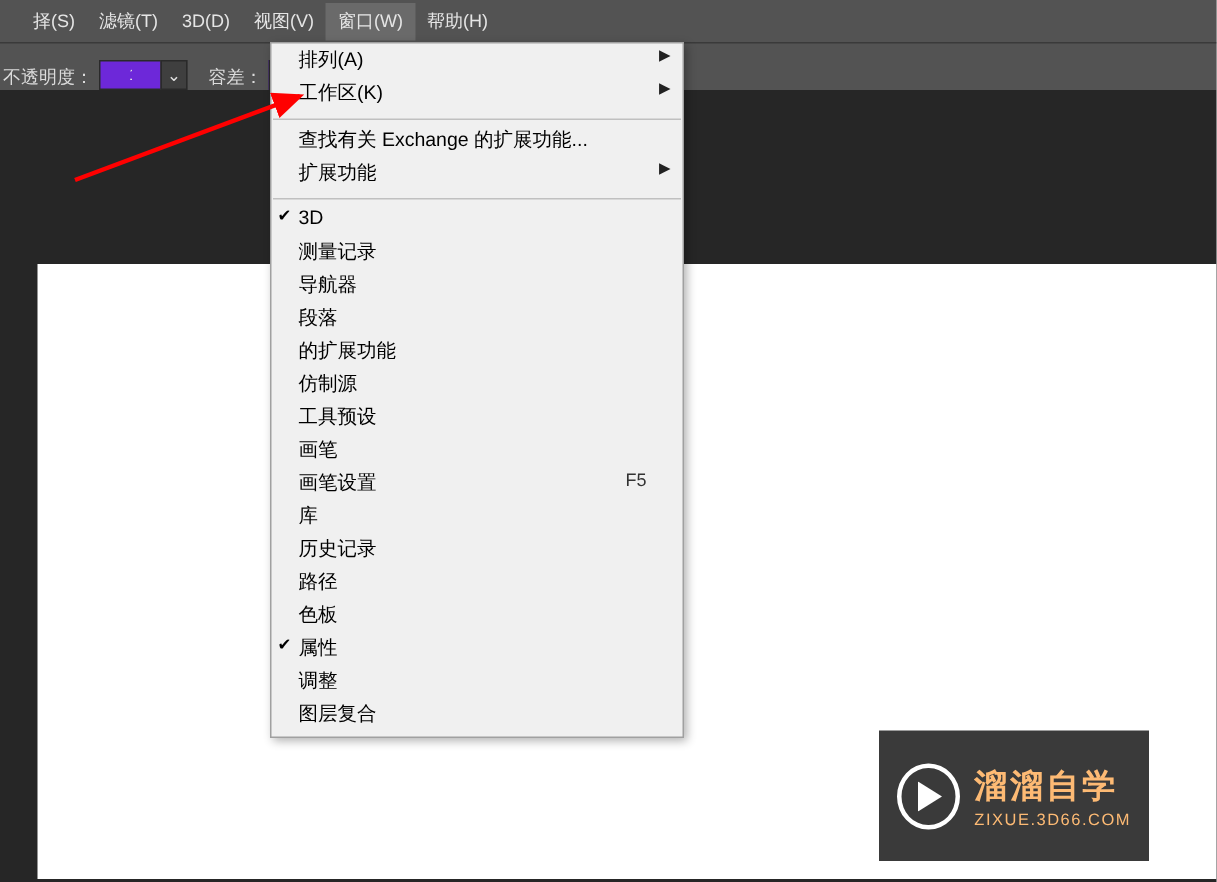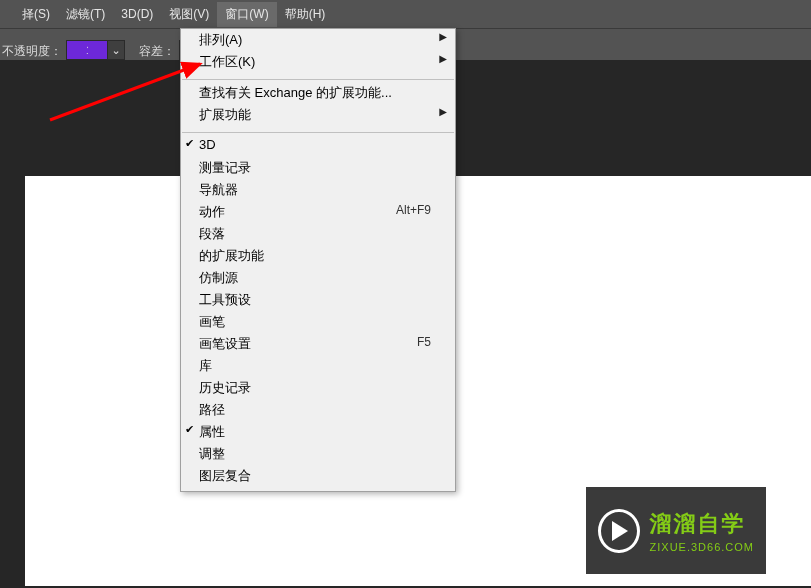--- a/index.html
+++ b/index.html
@@ -156,21 +156,21 @@
       border-radius: 50%;
       display: flex;
       align-items: center;
       justify-content: center;
       margin-right: 10px;
     }
     .wm-icon svg {
       margin-left: 4px;
     }
     .wm-text {
-      color: #84cc16;
+      color: #fdba74;
       display: flex;
       flex-direction: column;
     }
     .wm-title {
       font-size: 22px;
       font-weight: bold;
       letter-spacing: 2px;
     }
     .wm-url {
       font-size: 11px;
@@ -229,24 +229,20 @@
       <span class="menu-check">✔</span>
       <span class="label">3D</span>
     </div>
     <div class="menu-row menu-row-rel">
       <span class="label">测量记录</span>
     </div>
     <div class="menu-row menu-row-rel">
       <span class="label">导航器</span>
     </div>
     <div class="menu-row menu-row-rel">
-      <span class="label">动作</span>
-      <span class="shortcut">Alt+F9</span>
-    </div>
-    <div class="menu-row menu-row-rel">
       <span class="label">段落</span>
     </div>
     <div class="menu-row menu-row-rel">
       <span class="label">的扩展功能</span>
     </div>
     <div class="menu-row menu-row-rel">
       <span class="label">仿制源</span>
     </div>
     <div class="menu-row menu-row-rel">
       <span class="label">工具预设</span>
@@ -259,20 +255,23 @@
       <span class="shortcut">F5</span>
     </div>
     <div class="menu-row menu-row-rel">
       <span class="label">库</span>
     </div>
     <div class="menu-row menu-row-rel">
       <span class="label">历史记录</span>
     </div>
     <div class="menu-row menu-row-rel">
       <span class="label">路径</span>
+    </div>
+    <div class="menu-row menu-row-rel">
+      <span class="label">色板</span>
     </div>
     <div class="menu-row menu-row-rel">
       <span class="menu-check">✔</span>
       <span class="label">属性</span>
     </div>
     <div class="menu-row menu-row-rel">
       <span class="label">调整</span>
     </div>
     <div class="menu-row menu-row-rel">
       <span class="label">图层复合</span>

